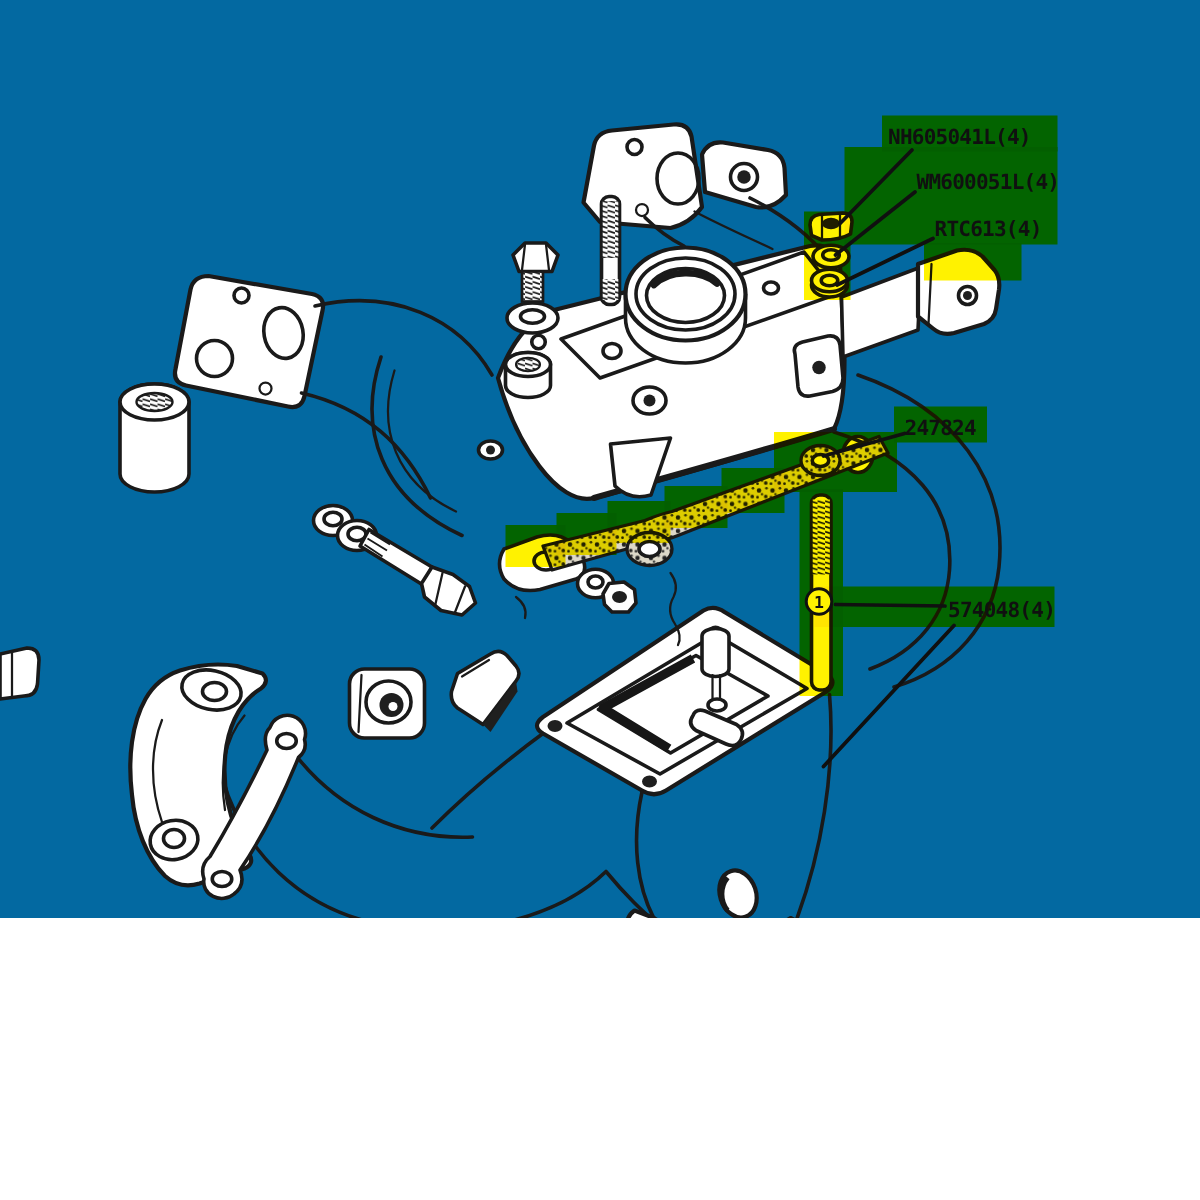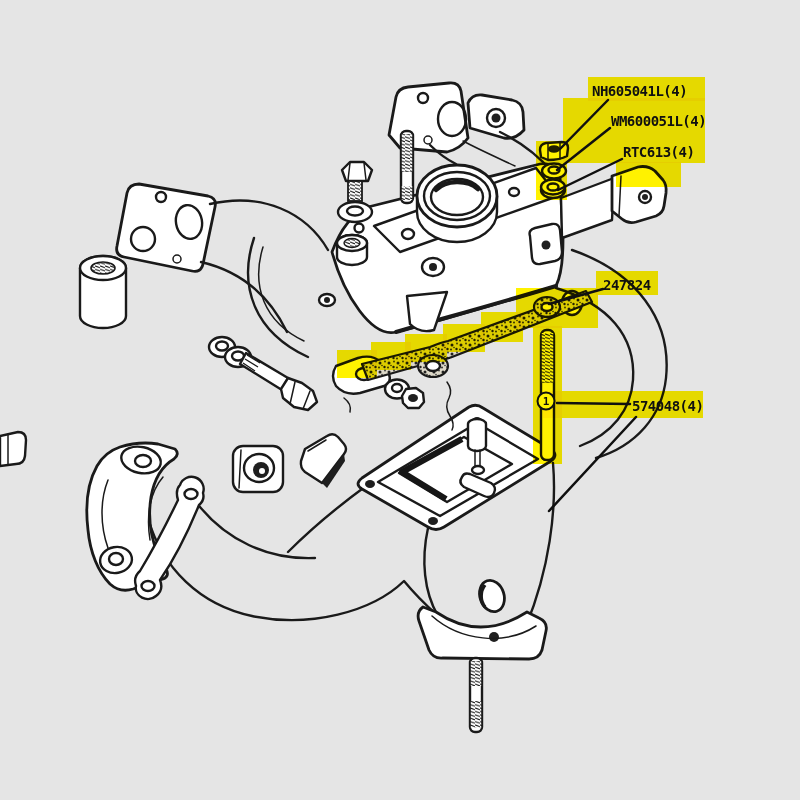--- a/index.html
+++ b/index.html
@@ -1,16 +1,16 @@
 <!DOCTYPE html>
 <html><head>
 <meta charset="utf-8">
 <style>
   html,body{margin:0;padding:0;background:#ffffff;}
-  .stage{width:800px;height:800px;position:relative;background:#e5e5e5;overflow:hidden;}
+  .stage{width:800px;height:612px;position:relative;background:#0369a1;overflow:hidden;}
   svg{display:block;}
   .ln{stroke:#1a1a1a;fill:none;stroke-width:2.4;stroke-linecap:round;stroke-linejoin:round;}
   .fw{stroke:#1a1a1a;fill:#ffffff;stroke-width:2.4;stroke-linejoin:round;}
   .fw3{stroke:#1a1a1a;fill:#ffffff;stroke-width:2.8;stroke-linejoin:round;}
   .thin{stroke:#1a1a1a;fill:none;stroke-width:1.5;stroke-linecap:round;}
   .dark{fill:#1f1f1f;stroke:none;}
   .hl{fill:#FFF200;mix-blend-mode:multiply;}
   .callout{font-family:"DejaVu Sans Mono","Liberation Mono",monospace;font-weight:700;
            font-size:14px;letter-spacing:-0.5px;fill:#101010;}
   .marker-txt{font-family:"DejaVu Sans Mono","Liberation Mono",monospace;font-weight:700;

